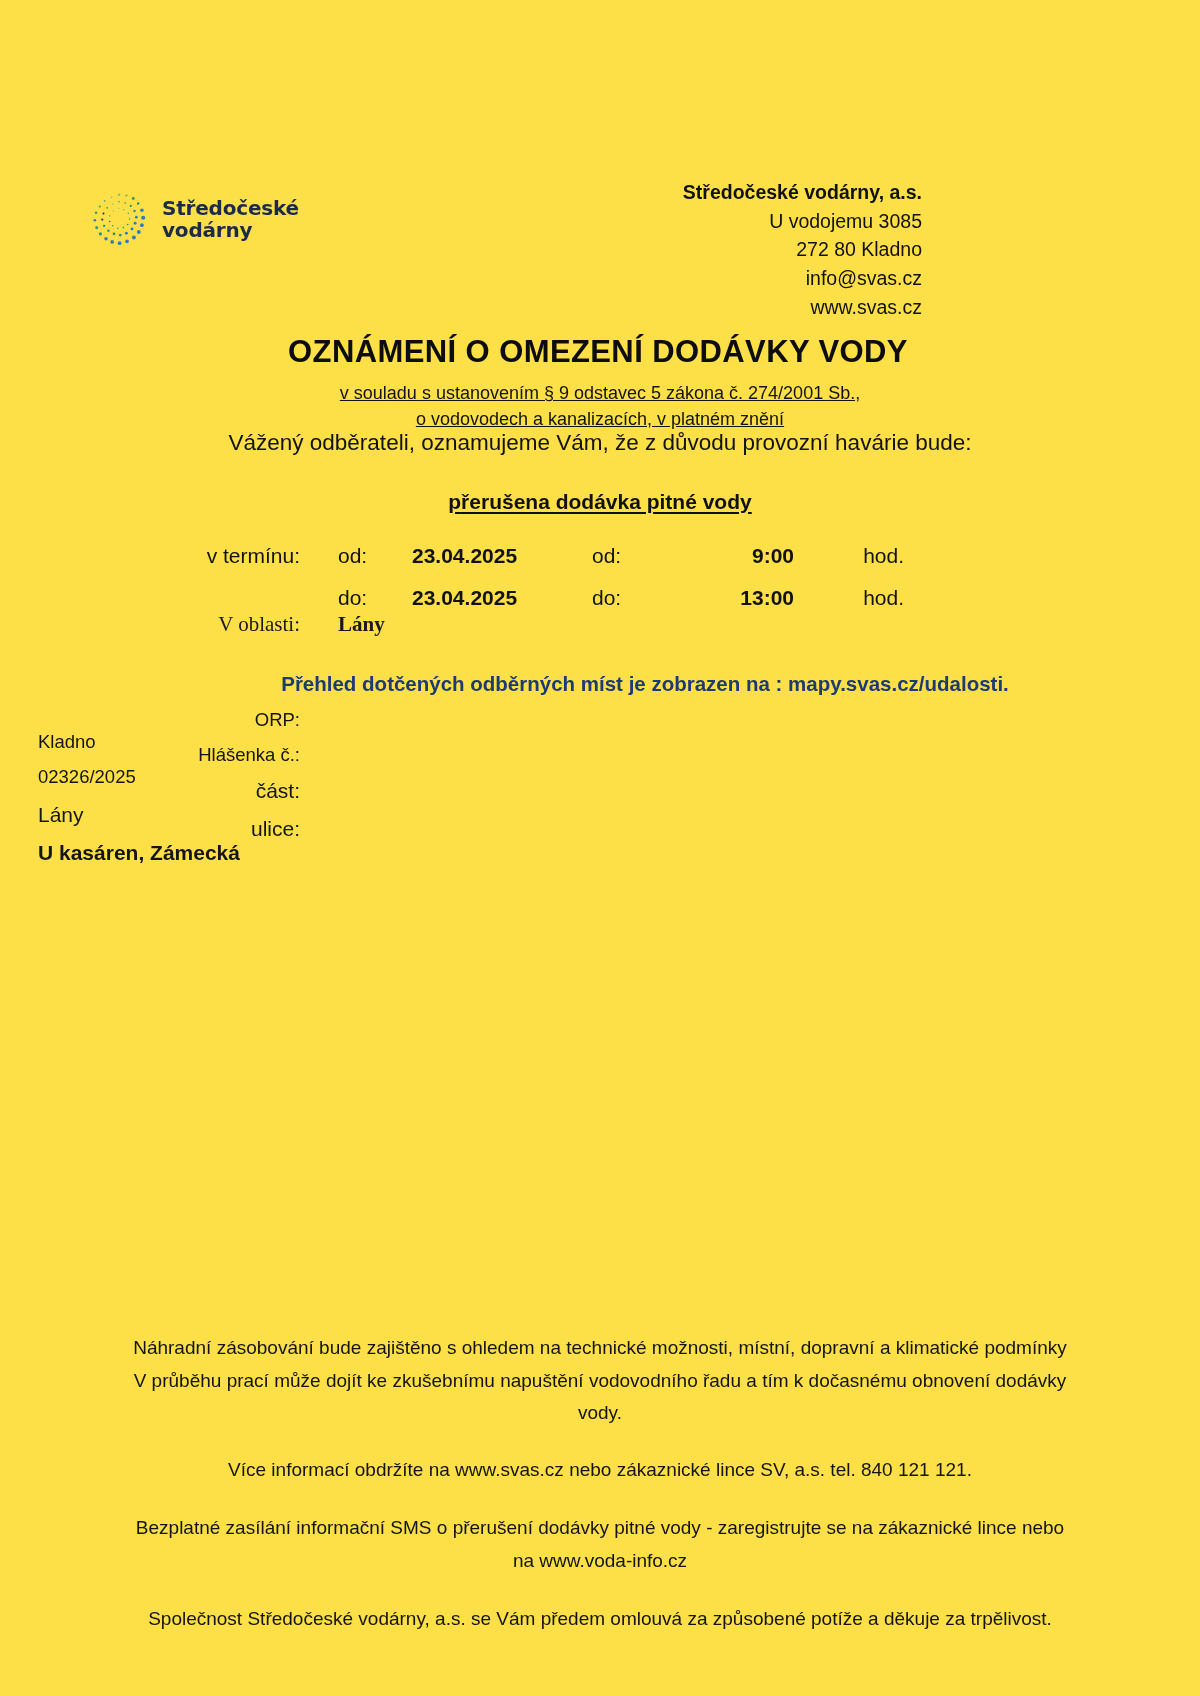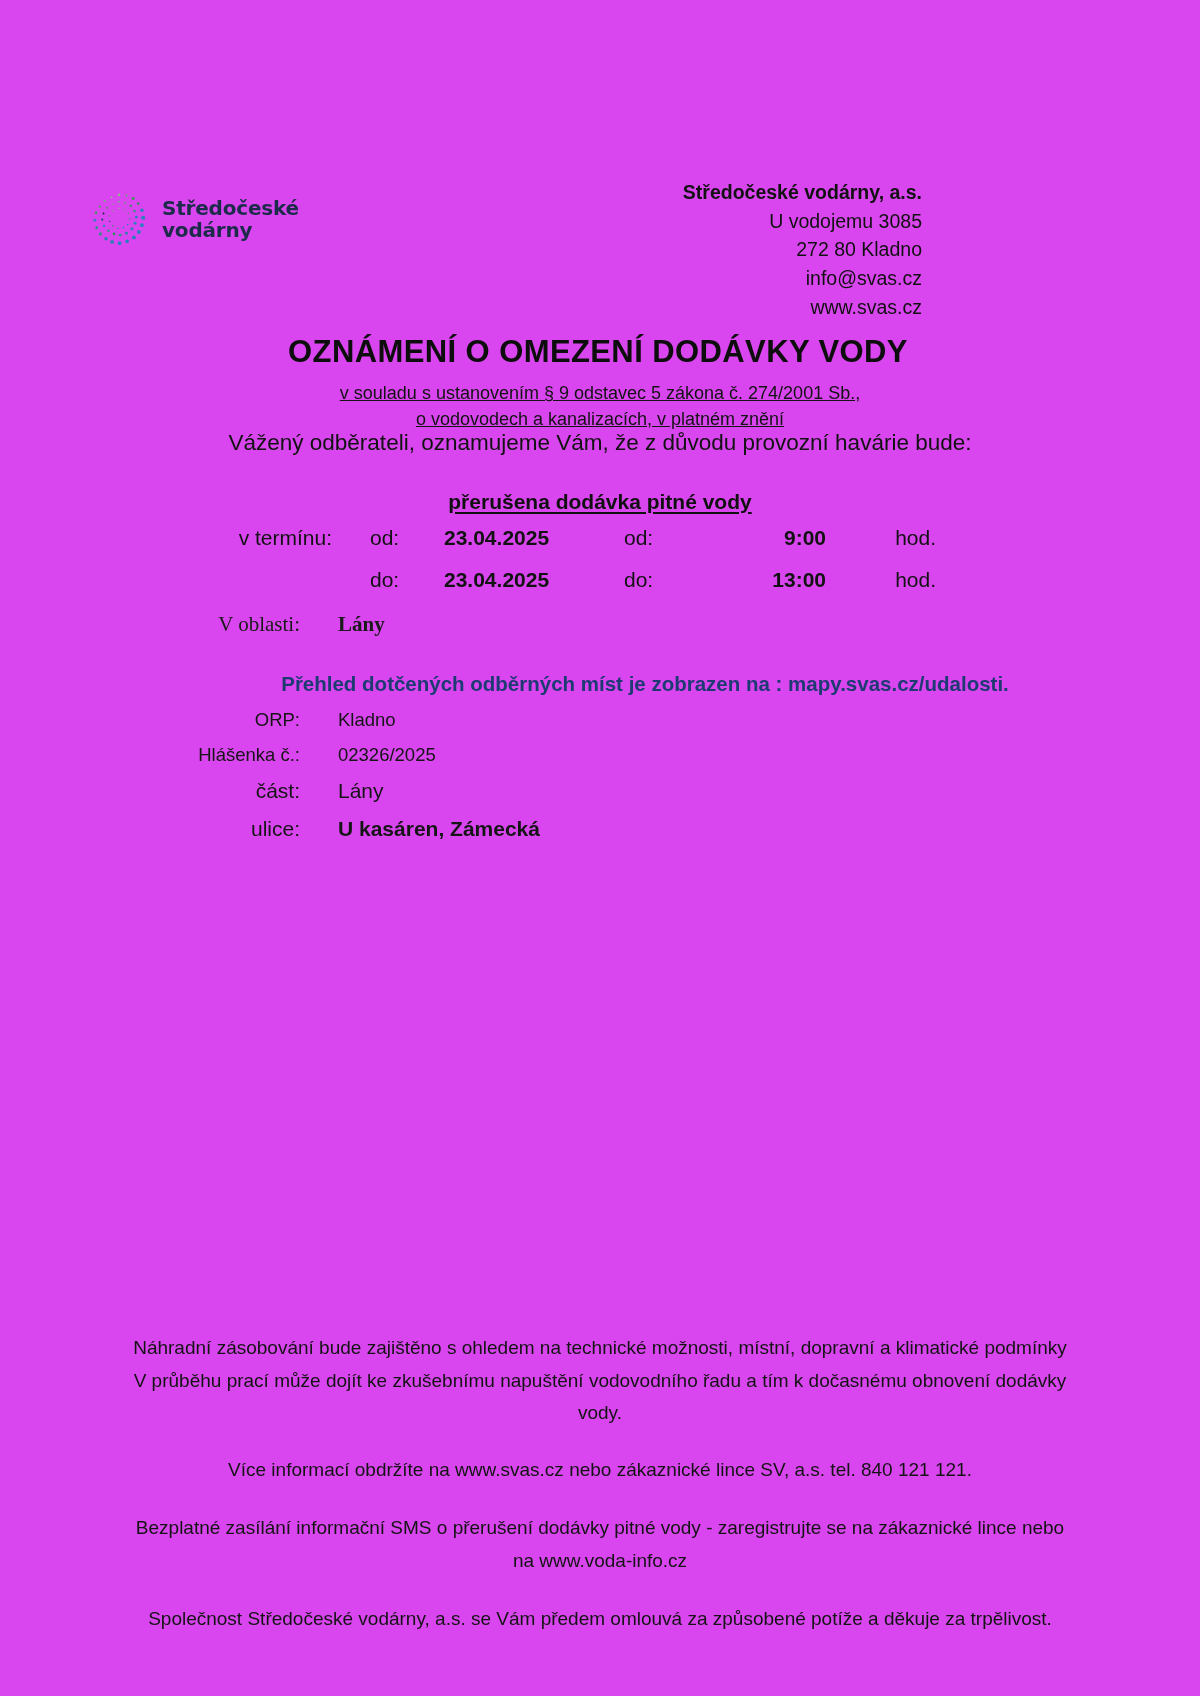--- a/index.html
+++ b/index.html
@@ -10,21 +10,21 @@
   }
   body {
     font-family: "Liberation Sans", sans-serif;
     color: #1a1a1a;
   }
   .page {
     position: relative;
     width: 1200px;
     height: 1696px;
     margin: 0 auto;
-    background: #d946ef;
+    background: #fde047;
     overflow: hidden;
   }
   
   .header {
     position: absolute;
     top: 170px;
     left: 0;
     width: 1200px;
     height: 140px;
   }
@@ -113,25 +113,24 @@
 
   
   .terms {
     position: absolute;
     top: 526px;
     left: 0;
     width: 1200px;
   }
   .term-row {
     display: flex;
-    align-items: flex-start;
+    align-items: flex-end;
     height: 42px;
     font-size: 21px;
     color: #121212;
-    padding-left: 32px;
   }
   .c-label  { width: 300px; text-align: right; padding-right: 0; }
   .c-od     { width: 64px;  text-align: left; padding-left: 38px; }
   .c-date   { width: 180px; text-align: left; font-weight: 700; padding-left: 10px; }
   .c-od2    { width: 84px;  text-align: left; }
   .c-time   { width: 118px; text-align: right; font-weight: 700; }
   .c-hod    { width: 110px; text-align: right; padding-right: 0; }
 
   
   .area-row {
@@ -165,20 +164,21 @@
     top: 709px;
     left: 0;
     width: 1200px;
   }
   .d-row {
     display: flex;
     align-items: baseline;
     height: 35px;
     font-size: 18.5px;
     color: #151515;
+    flex-direction: column;
   }
   .d-row .k { width: 300px; text-align: right; }
   .d-row .v { padding-left: 38px; }
   .d-row.big { font-size: 21px; height: 38px; }
   .d-row.big .v { font-weight: 400; }
   .d-row.bold .v { font-weight: 700; }
 
   
   .causes {
     position: absolute;

